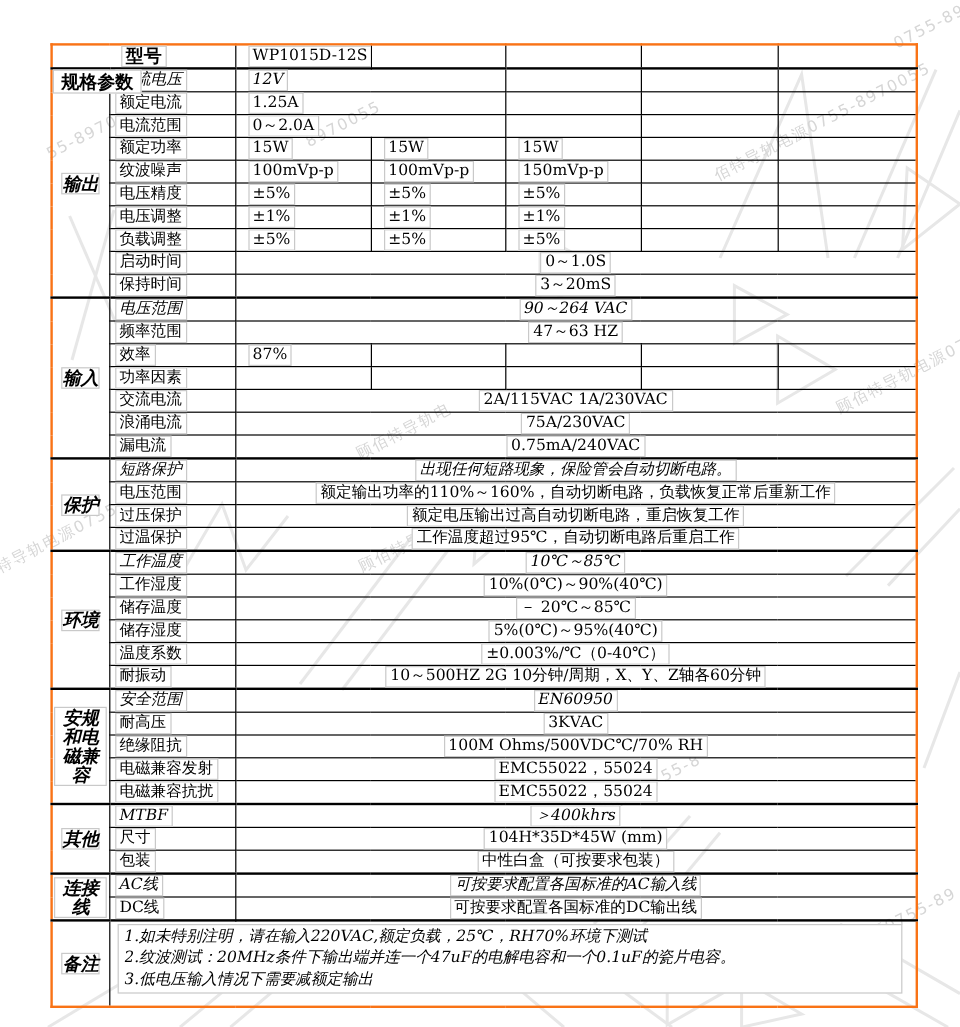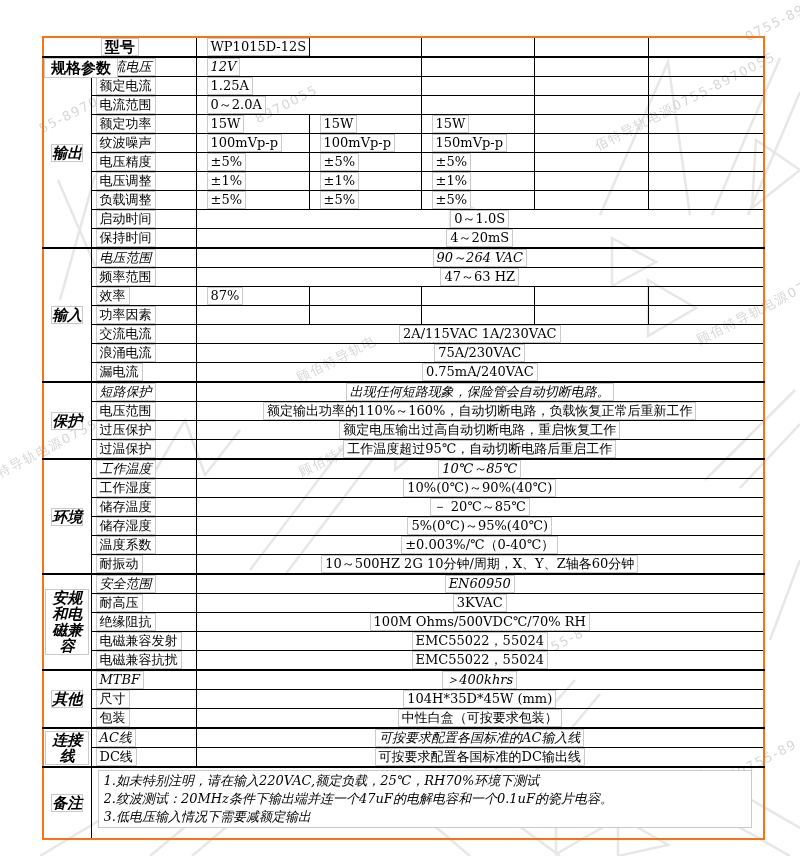--- a/index.html
+++ b/index.html
@@ -169,21 +169,21 @@
           <td class="val-left"><span class="box">±5%</span></td>
           <td class=""></td>
           <td class=""></td>
         </tr>
         <tr>
           <td class="lbl"><span class="box">启动时间</span></td>
           <td class="val-center" colspan="5"><span class="box">0～1.0S</span></td>
         </tr>
         <tr>
           <td class="lbl"><span class="box">保持时间</span></td>
-          <td class="val-center" colspan="5"><span class="box">4～20mS</span></td>
+          <td class="val-center" colspan="5"><span class="box">3～20mS</span></td>
         </tr>
         <tr>
           <td class="cat sec-top" rowspan="7"><span class="box">输入</span></td>
           <td class="lbl sec-top"><span class="box">电压范围</span></td>
           <td class="val-center sec-top" colspan="5"><span class="box">90～264 VAC</span></td>
         </tr>
         <tr>
           <td class="lbl"><span class="box">频率范围</span></td>
           <td class="val-center" colspan="5"><span class="box">47～63 HZ</span></td>
         </tr>

